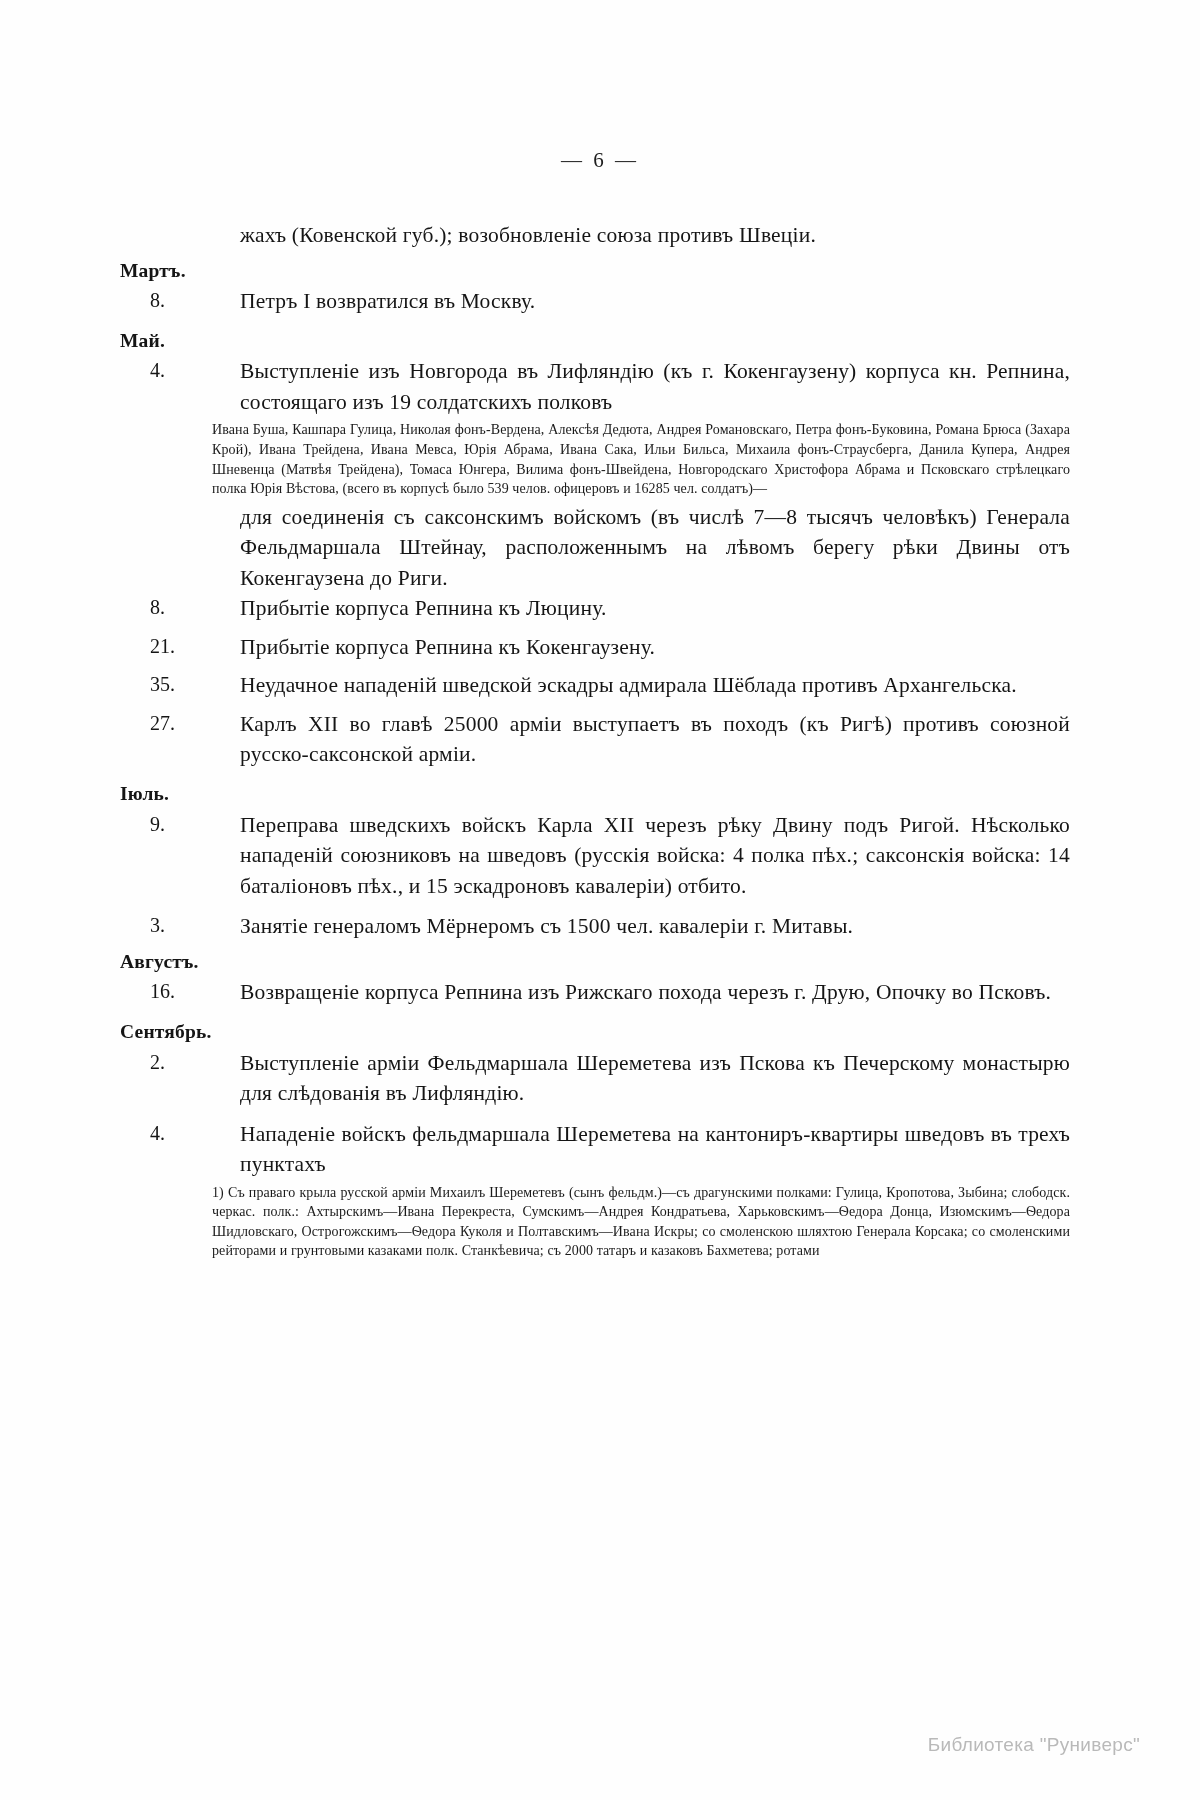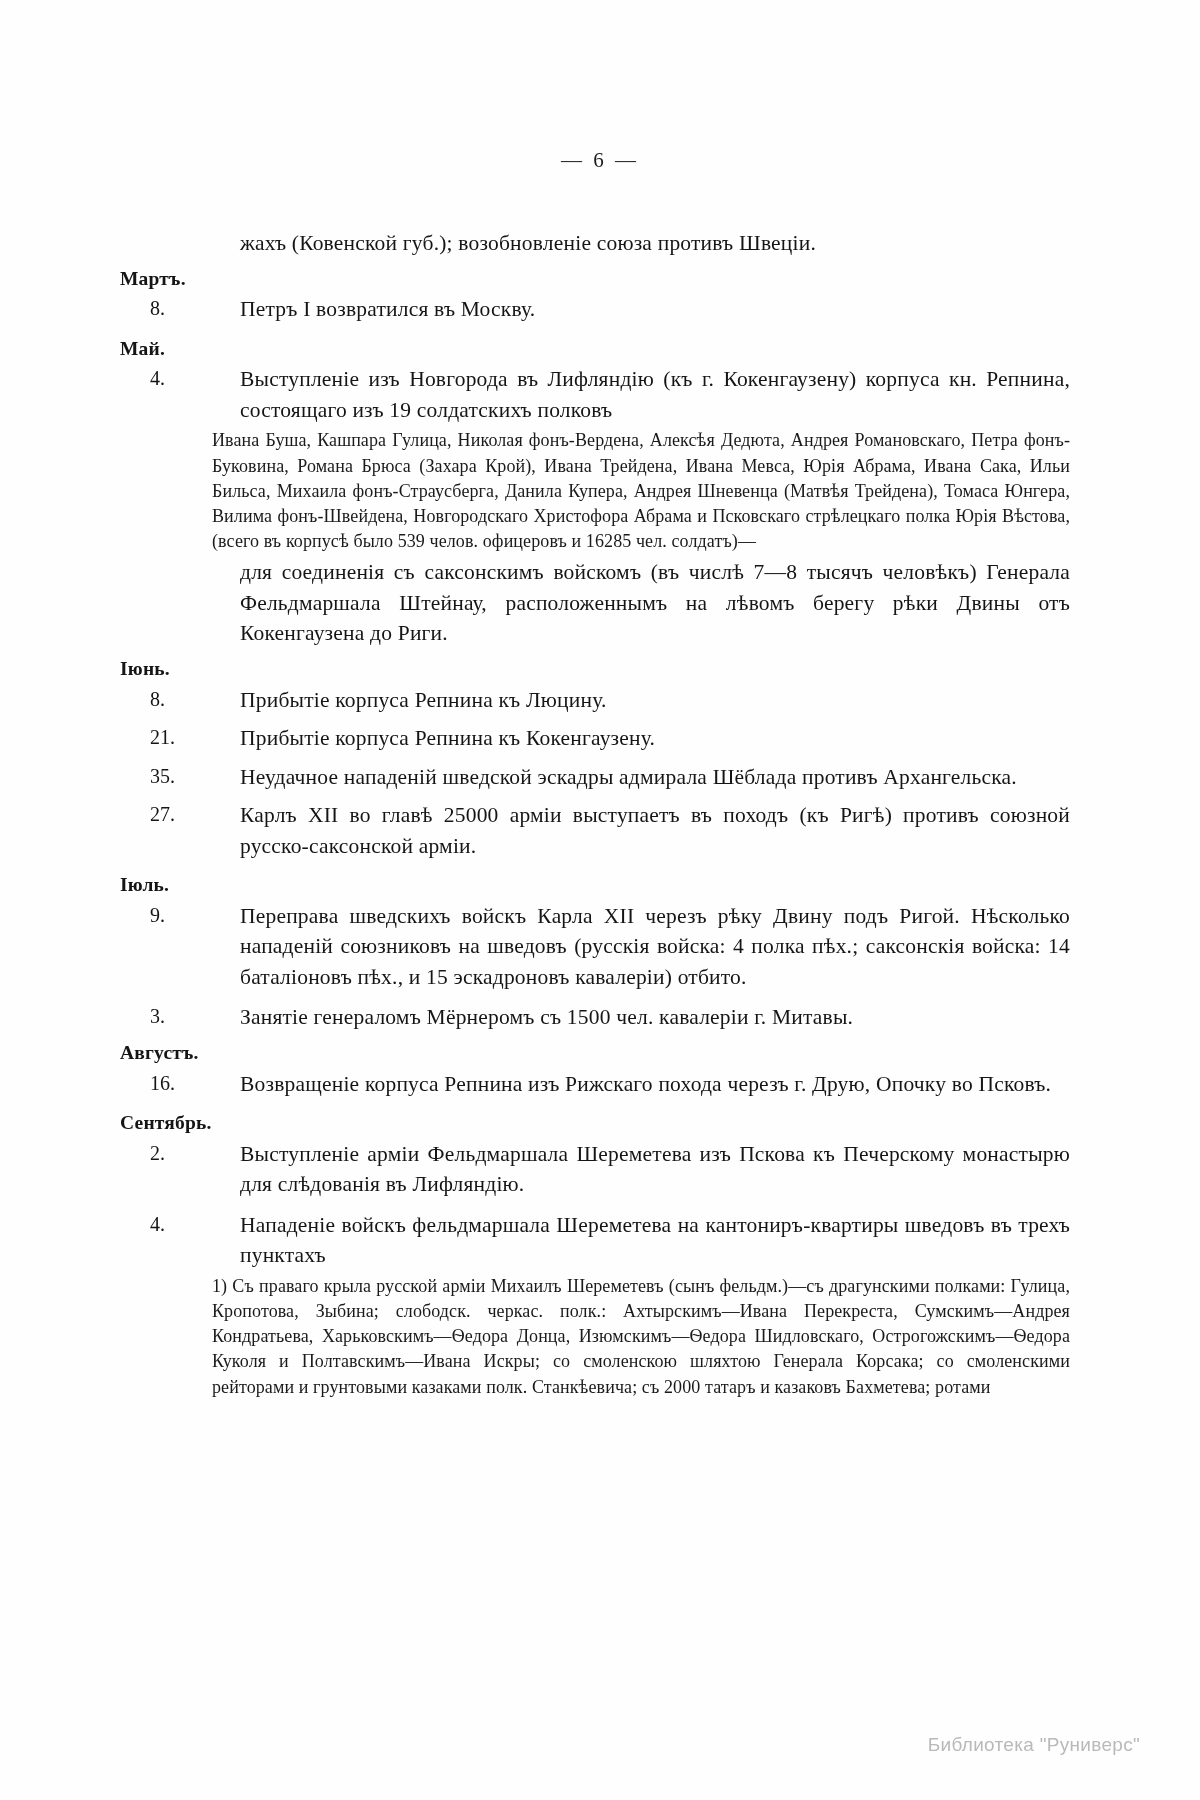--- a/index.html
+++ b/index.html
@@ -31,21 +31,21 @@
     width: 1200px;
     text-align: center;
     font-size: 21px;
     letter-spacing: 3px;
     color: #1f1f1f;
   }
 
   .content {
     position: absolute;
     left: 150px;
-    top: 228px;
+    top: 220px;
     width: 920px;
   }
 
   
   .row {
     display: flex;
     align-items: flex-start;
     margin-bottom: 2px;
   }
   .gutter {
@@ -85,21 +85,21 @@
   .day .gutter {
     font-weight: 400;
   }
 
   
   .lead .gutter { visibility: hidden; }
 
   
   .subblock {
     margin-left: 62px;
-    font-size: 18px;
+    font-size: 14px;
     line-height: 1.40;
     text-align: justify;
     letter-spacing: 0.1px;
     color: #1a1a1a;
     margin-top: 3px;
     margin-bottom: 3px;
   }
 
   .tight { margin-bottom: 8px; }
   .gap-sm { margin-bottom: 10px; }
@@ -145,24 +145,20 @@
     <div class="row day">
       <div class="gutter">4.</div>
       <div class="body-col">Выступленіе изъ Новгорода въ Лифляндію (къ г. Кокенгаузену) корпуса кн. Репнина, состоящаго изъ 19 солдатскихъ полковъ</div>
     </div>
     <div class="subblock">Ивана Буша, Кашпара Гулица, Николая фонъ-Вердена, Алексѣя Дедюта, Андрея Романовскаго, Петра фонъ-Буковина, Романа Брюса (Захара Крой), Ивана Трейдена, Ивана Мевса, Юрія Абрама, Ивана Сака, Ильи Бильса, Михаила фонъ-Страусберга, Данила Купера, Андрея Шневенца (Матвѣя Трейдена), Томаса Юнгера, Вилима фонъ-Швейдена, Новгородскаго Христофора Абрама и Псковскаго стрѣлецкаго полка Юрія Вѣстова, (всего въ корпусѣ было 539 челов. офицеровъ и 16285 чел. солдатъ)—</div>
     <div class="row lead gap-md">
       <div class="gutter"></div>
       <div class="body-col">для соединенія съ саксонскимъ войскомъ (въ числѣ 7—8 тысячъ человѣкъ) Генерала Фельдмаршала Штейнау, расположеннымъ на лѣвомъ берегу рѣки Двины отъ Кокенгаузена до Риги.</div>
     </div>
 
-    <div class="row month">
-      <div class="gutter">Іюнь.</div>
-      <div class="body-col"></div>
-    </div>
     <div class="row day tight">
       <div class="gutter">8.</div>
       <div class="body-col">Прибытіе корпуса Репнина къ Люцину.</div>
     </div>
     <div class="row day tight">
       <div class="gutter">21.</div>
       <div class="body-col">Прибытіе корпуса Репнина къ Кокенгаузену.</div>
     </div>
     <div class="row day tight">
       <div class="gutter">35.</div>

